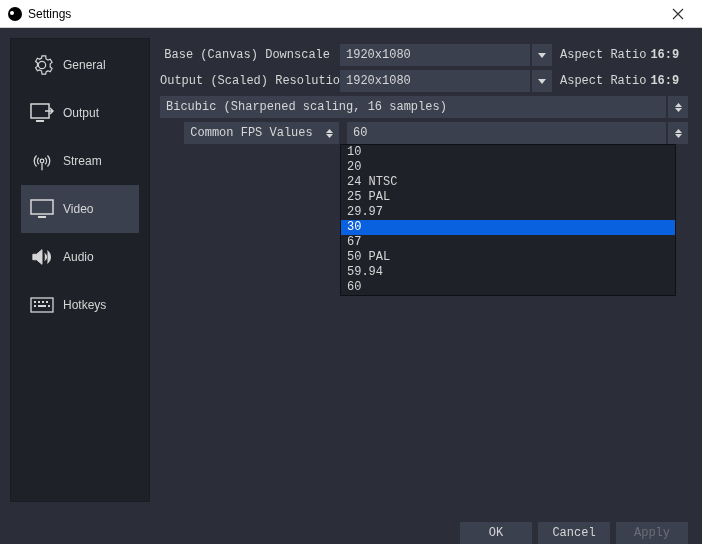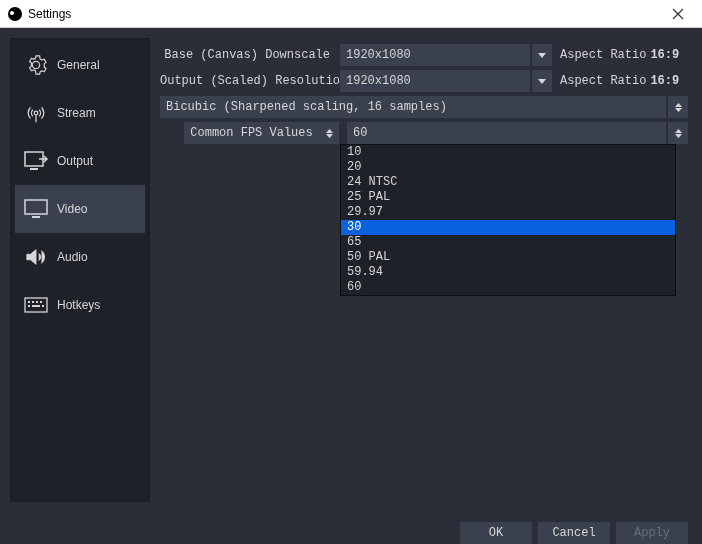--- a/index.html
+++ b/index.html
@@ -50,21 +50,21 @@
     height: calc(100% - 28px - 36px);
     padding: 10px 10px 6px 10px;
     gap: 0;
   }
   .sidebar {
     width: 140px;
     background: #1f2129;
     border: 1px solid #1a1c22;
     display: flex;
     flex-direction: column;
-    padding: 2px 4px;
+    padding: 2px 10px;
   }
   .side-item {
     display: flex;
     align-items: center;
     height: 48px;
     padding: 0 8px;
     gap: 8px;
     color: #d6d6d6;
     font-family: "Segoe UI", Arial, sans-serif;
     font-size: 12px;
@@ -200,35 +200,35 @@
     <div class="side-item">
       <span class="icon">
         <svg width="22" height="22" viewBox="0 0 24 24">
             <path d="M12 8a4 4 0 100 8 4 4 0 000-8zm9 4a7 7 0 00-.1-1.2l2.1-1.6-2-3.5-2.5 1a7 7 0 00-2-1.2L16 2h-4l-.5 2.5a7 7 0 00-2 1.2l-2.5-1-2 3.5 2.1 1.6A7 7 0 007 12c0 .4 0 .8.1 1.2l-2.1 1.6 2 3.5 2.5-1a7 7 0 002 1.2L12 22h4l.5-2.5a7 7 0 002-1.2l2.5 1 2-3.5-2.1-1.6c.1-.4.1-.8.1-1.2z" fill="none" stroke="#d6d6d6" stroke-width="1.3"></path>
           </svg>
       </span>
       <span>General</span>
     </div>
     <div class="side-item">
       <span class="icon">
-        <svg width="22" height="22" viewBox="0 0 24 24">
-            <path d="M12 10a2 2 0 100 4 2 2 0 000-4zm0 4v8M6 6a8.5 8.5 0 000 12M18 6a8.5 8.5 0 010 12M8.5 8.5a5 5 0 000 7M15.5 8.5a5 5 0 010 7" fill="none" stroke="#d6d6d6" stroke-width="1.4"></path>
-          </svg>
-      </span>
-      <span>Stream</span>
-    </div>
-    <div class="side-item">
-      <span class="icon">
         <svg width="24" height="20" viewBox="0 0 24 20">
             <rect x="1" y="1" width="18" height="14" fill="none" stroke="#d6d6d6" stroke-width="1.5"></rect>
             <rect x="6" y="17" width="8" height="2" fill="#d6d6d6"></rect>
             <path d="M15 8h8M20 5l3 3-3 3" fill="none" stroke="#d6d6d6" stroke-width="1.5"></path>
           </svg>
       </span>
       <span>Output</span>
+    </div>
+    <div class="side-item">
+      <span class="icon">
+        <svg width="22" height="22" viewBox="0 0 24 24">
+            <path d="M12 10a2 2 0 100 4 2 2 0 000-4zm0 4v8M6 6a8.5 8.5 0 000 12M18 6a8.5 8.5 0 010 12M8.5 8.5a5 5 0 000 7M15.5 8.5a5 5 0 010 7" fill="none" stroke="#d6d6d6" stroke-width="1.4"></path>
+          </svg>
+      </span>
+      <span>Stream</span>
     </div>
     <div class="side-item selected">
       <span class="icon">
         <svg width="24" height="20" viewBox="0 0 24 20">
             <rect x="1" y="1" width="22" height="14" fill="none" stroke="#d6d6d6" stroke-width="1.5"></rect>
             <rect x="8" y="17" width="8" height="2" fill="#d6d6d6"></rect>
           </svg>
       </span>
       <span>Video</span>
     </div>
@@ -326,21 +326,21 @@
       </div>
     </div>
 
     <div class="dropdown-popup" id="fps-popup">
         <div class="opt">10</div>
         <div class="opt">20</div>
         <div class="opt">24 NTSC</div>
         <div class="opt">25 PAL</div>
         <div class="opt">29.97</div>
         <div class="opt selected">30</div>
-        <div class="opt">65</div>
+        <div class="opt">67</div>
         <div class="opt">50 PAL</div>
         <div class="opt">59.94</div>
         <div class="opt">60</div>
       </div>
 
   </div>
 </div>
 
 <div class="footer">
   <div class="btn">

